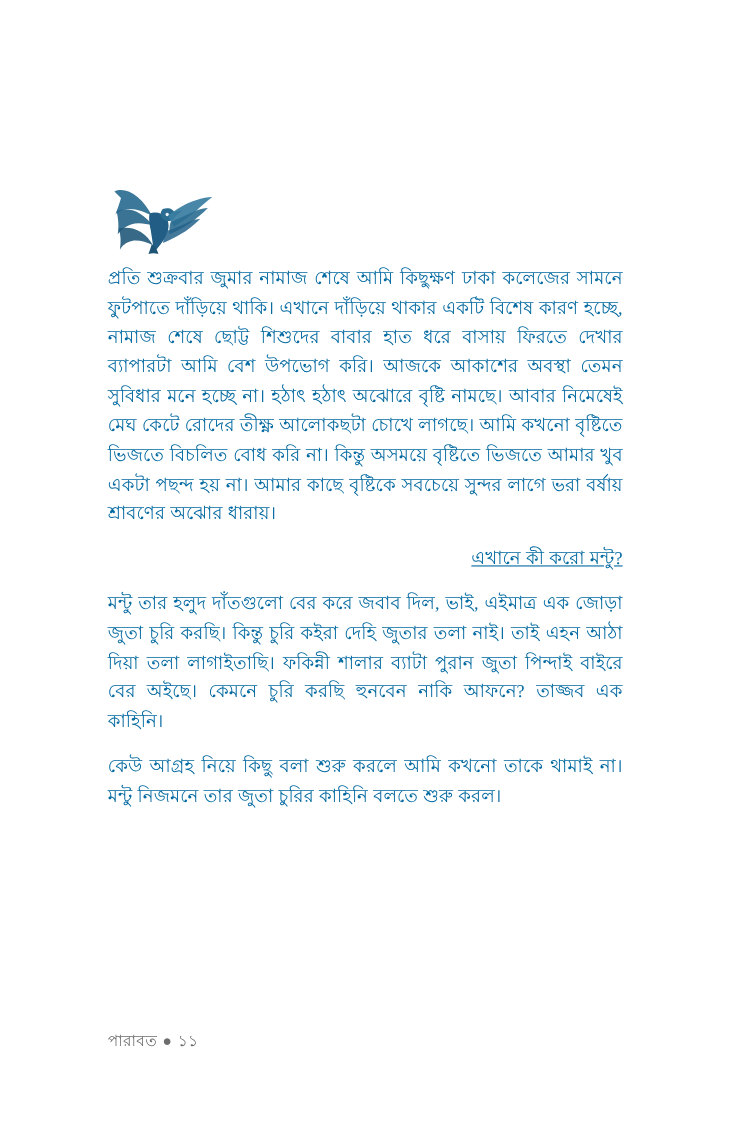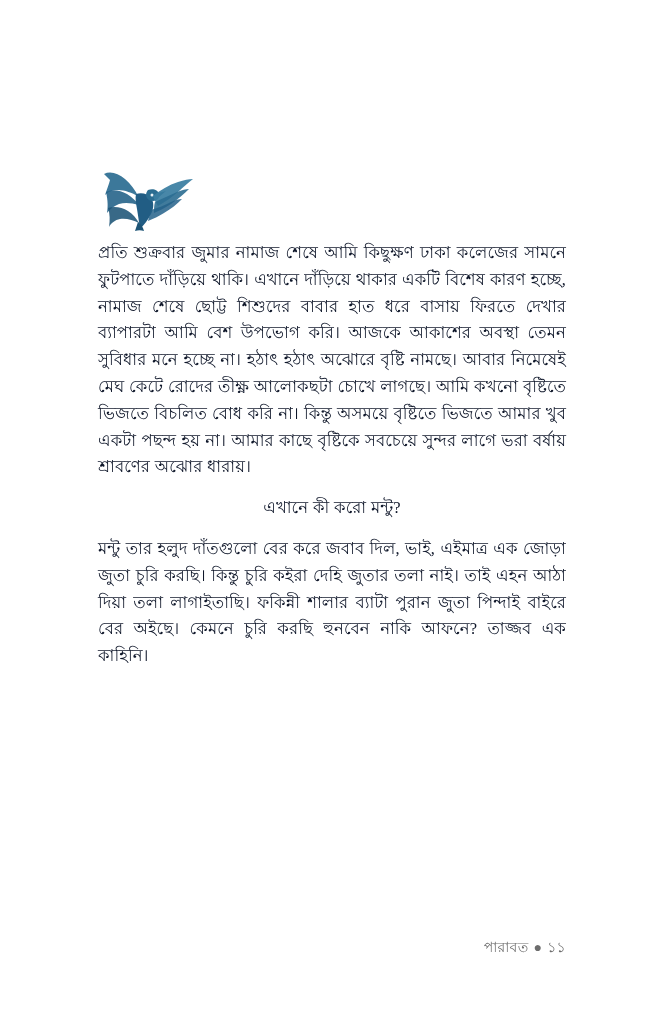--- a/index.html
+++ b/index.html
@@ -42,35 +42,35 @@
   }
 
   .para {
     margin: 0 0 14px 0;
     text-align: justify;
     text-justify: inter-word;
     font-size: 16.5px;
     line-height: 26.8px;
     letter-spacing: 0.1px;
     word-spacing: 0.5px;
-    color: #0f172a;
+    color: #0369a1;
     font-family: "Liberation Serif", "DejaVu Serif", serif;
   }
   .para:last-of-type { margin-bottom: 0; }
 
   
-  .para.short { text-align: center; }
+  .para.short { text-align: right; text-decoration: underline; }
 
   
   .footer {
     position: absolute;
     left: 98px;
     top: 938px;
     width: 468px;
-    text-align: right;
+    text-align: left;
     font-size: 14px;
     line-height: 20px;
     color: #6d6d6d;
     letter-spacing: 0.3px;
   }
   .footer .dot {
     display: inline-block;
     margin: 0 5px;
     color: #6d6d6d;
   }
@@ -101,19 +101,20 @@
 
         <path d="M40 54 C43 56 45 59 46 63 C43 62 40 62 37 63 C38 60 39 57 40 54 Z" fill="#1d5476"></path>
       </g>
     </svg>
   </div>
 
   <div class="content">
     <p class="para">প্রতি শুক্রবার জুমার নামাজ শেষে আমি কিছুক্ষণ ঢাকা কলেজের সামনে ফুটপাতে দাঁড়িয়ে থাকি। এখানে দাঁড়িয়ে থাকার একটি বিশেষ কারণ হচ্ছে, নামাজ শেষে ছোট্ট শিশুদের বাবার হাত ধরে বাসায় ফিরতে দেখার ব্যাপারটা আমি বেশ উপভোগ করি। আজকে আকাশের অবস্থা তেমন সুবিধার মনে হচ্ছে না। হঠাৎ হঠাৎ অঝোরে বৃষ্টি নামছে। আবার নিমেষেই মেঘ কেটে রোদের তীক্ষ্ণ আলোকছটা চোখে লাগছে। আমি কখনো বৃষ্টিতে ভিজতে বিচলিত বোধ করি না। কিন্তু অসময়ে বৃষ্টিতে ভিজতে আমার খুব একটা পছন্দ হয় না। আমার কাছে বৃষ্টিকে সবচেয়ে সুন্দর লাগে ভরা বর্ষায় শ্রাবণের অঝোর ধারায়।</p>
     <p class="para short">এখানে কী করো মন্টু?</p>
     <p class="para">মন্টু তার হলুদ দাঁতগুলো বের করে জবাব দিল, ভাই, এইমাত্র এক জোড়া জুতা চুরি করছি। কিন্তু চুরি কইরা দেহি জুতার তলা নাই। তাই এহন আঠা দিয়া তলা লাগাইতাছি। ফকিন্নী শালার ব্যাটা পুরান জুতা পিন্দাই বাইরে বের অইছে। কেমনে চুরি করছি হুনবেন নাকি আফনে? তাজ্জব এক কাহিনি।</p>
+    <p class="para">কেউ আগ্রহ নিয়ে কিছু বলা শুরু করলে আমি কখনো তাকে থামাই না। মন্টু নিজমনে তার জুতা চুরির কাহিনি বলতে শুরু করল।</p>
   </div>
 
   <div class="footer">
     <span>পারাবত</span><span class="dot">●</span><span>১১</span>
   </div>
 
 </div>
 
 </body></html>

